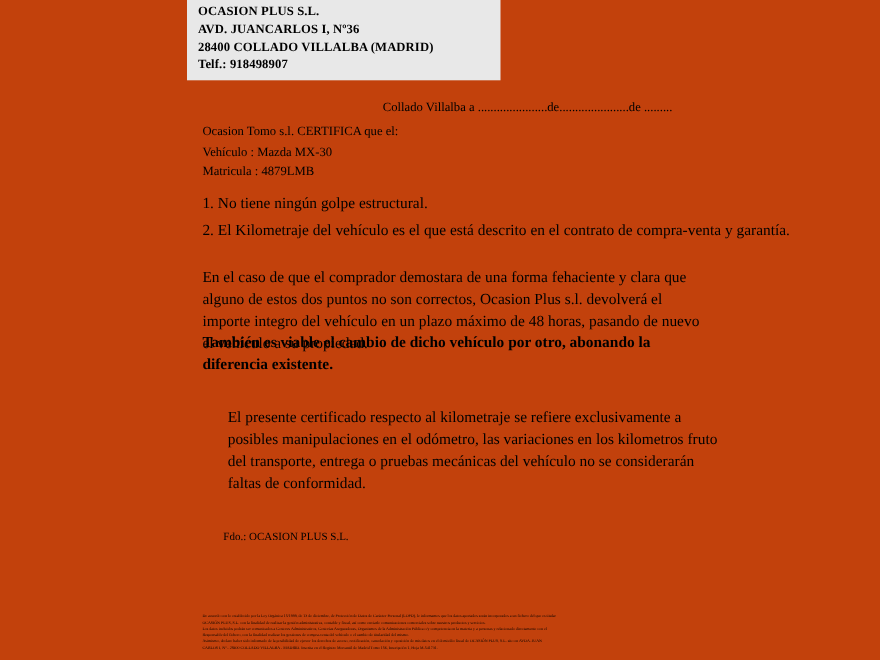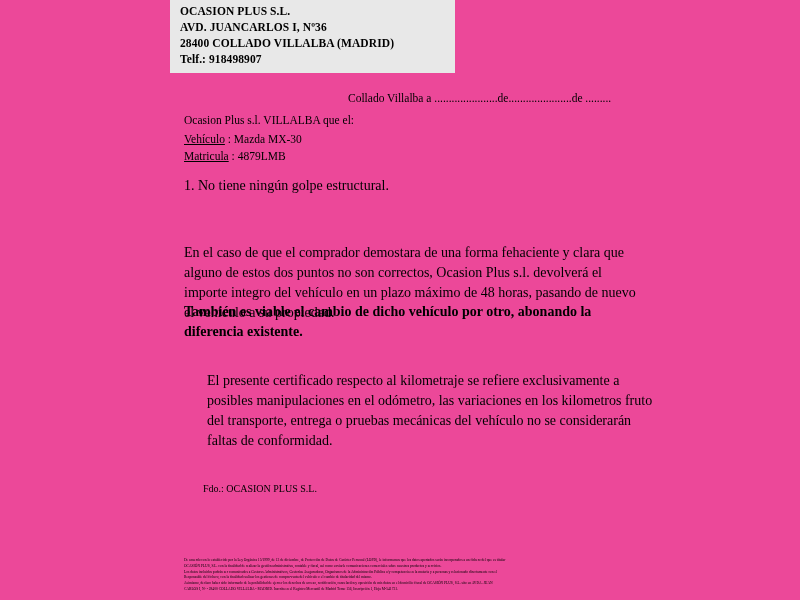--- a/index.html
+++ b/index.html
@@ -13,21 +13,21 @@
     font-family: "Liberation Serif", serif;
     color: #000000;
     position: relative;
     overflow: hidden;
   }
   .page {
     position: absolute;
     left: 0; top: 0;
     width: 800px;
     height: 600px;
-    background: #ec4899;
+    background: #c2410c;
   }
   
   .header-box {
     position: absolute;
     left: 170px;
     top: 0px;
     width: 275px;
     padding: 4px 0 6px 10px;
     background: #e8e8e8;
     line-height: 1.38;
@@ -57,21 +57,20 @@
     position: absolute;
     left: 184px;
     top: 131px;
     font-size: 11.5px;
     line-height: 1.45;
   }
   .vehicle-rows .row {
     white-space: pre;
   }
   .vehicle-rows .lbl {
-    text-decoration: underline;
   }
   
   .point {
     position: absolute;
     left: 184px;
     font-size: 14px;
   }
   .point-1 { top: 178px; }
   .point-2 { top: 203px; }
   
@@ -114,28 +113,29 @@
 
   <div class="header-box">
     <div class="line">OCASION PLUS S.L.</div>
     <div class="line">AVD. JUANCARLOS I, Nº36</div>
     <div class="line">28400 COLLADO VILLALBA (MADRID)</div>
     <div class="line">Telf.: 918498907</div>
   </div>
 
   <div class="place-date">Collado Villalba a ......................de......................de .........</div>
 
-  <div class="certifies">Ocasion Plus s.l. VILLALBA que el:</div>
+  <div class="certifies">Ocasion Tomo s.l. CERTIFICA que el:</div>
 
   <div class="vehicle-rows">
     <div class="row"><span class="lbl">Vehículo</span><span> : </span><span>Mazda MX-30</span></div>
     <div class="row"><span class="lbl">Matricula</span><span> : </span><span>4879LMB</span></div>
   </div>
 
   <div class="point point-1">1. No tiene ningún golpe estructural.</div>
+  <div class="point point-2">2. El Kilometraje del vehículo es el que está descrito en el contrato de compra-venta y garantía.</div>
 
   <div class="para para-1">En el caso de que el comprador demostara de una forma fehaciente y clara que alguno de estos dos puntos no son correctos, Ocasion Plus s.l. devolverá el importe integro del vehículo en un plazo máximo de 48 horas, pasando de nuevo el vehículo a su propiedad.</div>
   <div class="para para-2">También es viable el cambio de dicho vehículo por otro, abonando la diferencia existente.</div>
   <div class="para para-4">El presente certificado respecto al kilometraje se refiere exclusivamente a posibles manipulaciones en el odómetro, las variaciones en los kilometros fruto del transporte, entrega o pruebas mecánicas del vehículo no se considerarán faltas de conformidad.</div>
 
   <div class="signature">Fdo.: OCASION PLUS S.L.</div>
 
   <div class="legal">
     <span class="lrow">De acuerdo con lo establecido por la Ley Orgánica 15/1999, de 13 de diciembre, de Protección de Datos de Carácter Personal (LOPD), le informamos que los datos aportados serán incorporados a un fichero del que es titular</span>
     <span class="lrow">OCASIÓN PLUS, S.L. con la finalidad de realizar la gestión administrativa, contable y fiscal, así como enviarle comunicaciones comerciales sobre nuestros productos y servicios.</span>

